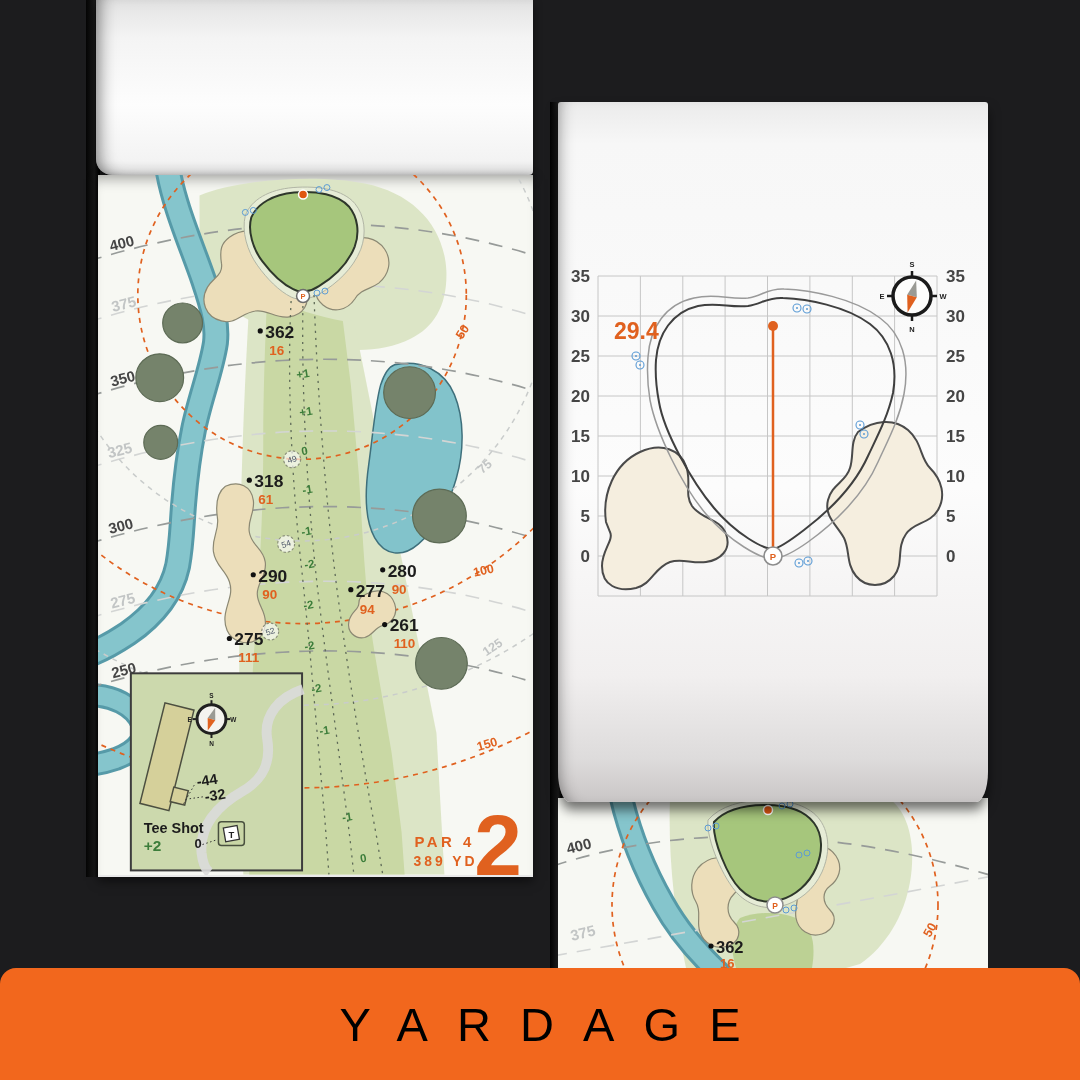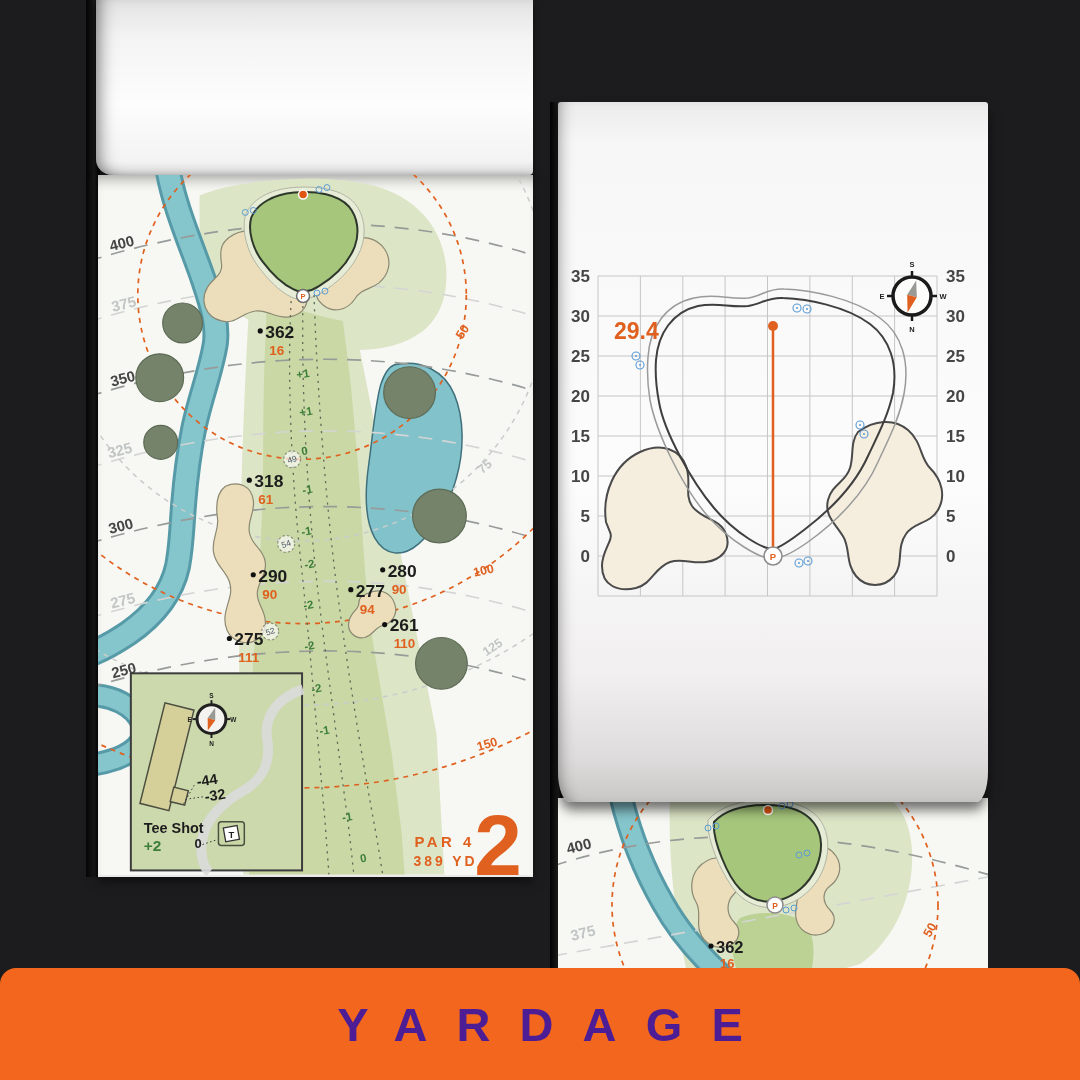--- a/index.html
+++ b/index.html
@@ -27,21 +27,21 @@
   .under-page svg{display:block;width:100%;height:100%;}
   .top-page{position:absolute;left:0;top:0;right:0;height:700px;z-index:2;
     background:linear-gradient(180deg,#ebebeb 0%,#f7f7f7 6%,#fcfcfc 55%,#f1efef 82%,#dddbdb 94%,#c9c6c6 100%);
     border-radius:3px 3px 12px 12px/3px 3px 30px 30px;
     box-shadow:inset 12px 0 16px -12px rgba(0,0,0,.45),0 8px 12px rgba(0,0,0,.55);}
   .top-page svg{display:block;width:100%;height:100%;}
 
   
   .banner{position:absolute;left:0;right:0;top:968px;height:112px;background:#f2671d;
     border-radius:16px 16px 0 0;z-index:5;display:flex;align-items:center;justify-content:center;}
-  .banner .label{color:#4c1d95;font-size:47px;font-weight:bold;letter-spacing:.62em;padding-left:.62em;}
+  .banner .label{color:#000000;font-size:47px;font-weight:normal;letter-spacing:.62em;padding-left:.62em;}
 
   
   text{font-family:"Liberation Sans","DejaVu Sans",sans-serif;}
   .t-dark{fill:#454545;font-weight:bold;}
   .t-light{fill:#c2c5c5;font-weight:bold;}
   .t-orange{fill:#e0611f;font-weight:bold;}
   .t-green{fill:#3c7d3a;font-weight:bold;}
   .t-black{fill:#1c1c1c;font-weight:bold;}
 </style>
 </head>

